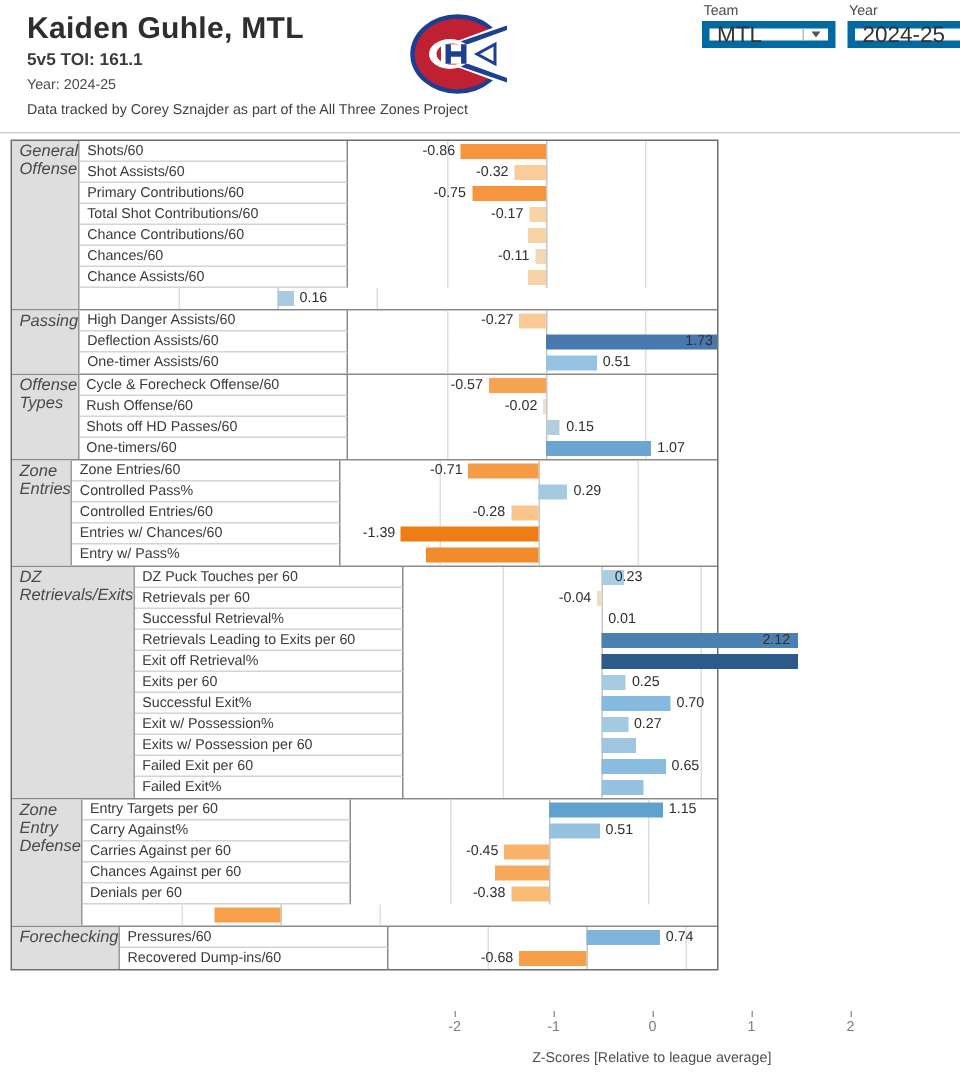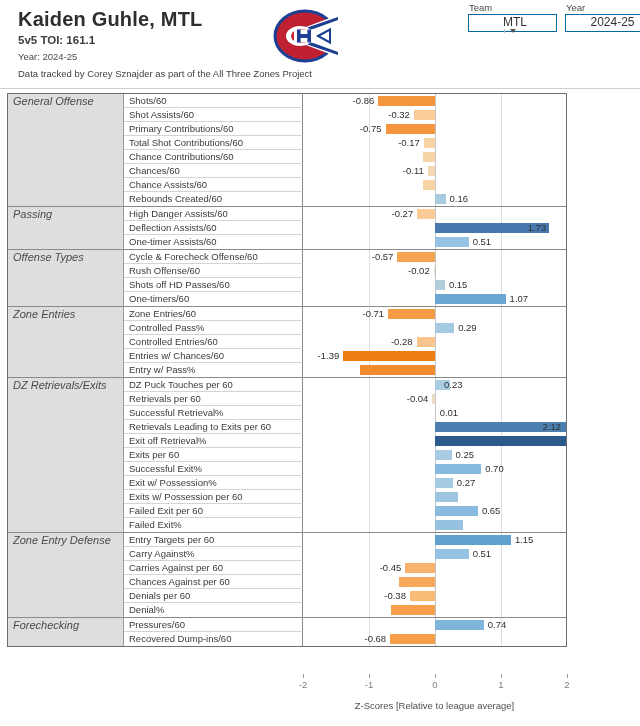--- a/index.html
+++ b/index.html
@@ -15,34 +15,34 @@
   #toi-line{left:18px;top:34px;font-size:11.5px;font-weight:bold;color:#3c3c3c;}
   #year-line{left:18px;top:51px;font-size:9.5px;color:#4c4c4c;}
   #credit-line{left:18px;top:68px;font-size:9.5px;color:#3f3f3f;}
   #logo{left:272px;top:8px;width:66px;height:56px;}
   #top-divider{left:0;top:88px;width:640px;height:1px;background:#cfcfcf;}
   
   .qf-label{font-size:9.5px;color:#4a4a4a;}
   #team-label{left:469px;top:2px;}
   #year-label{left:566px;top:2px;}
   .qf-box{
-    box-sizing:border-box;height:18px;background:#fff;border:1px solid #0369a1;
-    font-size:12px;color:#333;display:flex;align-items:center;flex-direction:column;
+    box-sizing:border-box;height:18px;background:#fff;border:5px solid #0369a1;
+    font-size:15px;color:#333;display:flex;align-items:center;
   }
   #team-select{left:468px;top:14px;width:89px;}
   #team-select .val{flex:1;padding-left:5px;}
   #team-select .arrow-btn{
     width:16px;height:100%;border-left:1px solid #bdbdbd;display:flex;align-items:center;justify-content:center;
   }
   .tri-down{width:0;height:0;border-left:3.5px solid transparent;border-right:3.5px solid transparent;border-top:4.5px solid #555;}
   #year-input{left:565px;top:14px;width:90px;}
   #year-input .val{padding-left:5px;}
   
   #ttable{
-    left:7px;top:93px;width:560px;box-sizing:border-box;
+    left:7px;top:93px;width:472px;box-sizing:border-box;
     border:1px solid #6e6e6e;background:#fff;
   }
   .section{display:flex;border-bottom:1px solid #8a8a8a;}
   .section:last-child{border-bottom:none;}
   .cat-cell{
     width:116px;box-sizing:border-box;background:#dedede;border-right:1px solid #9a9a9a;
     font-style:italic;font-size:11px;color:#4a4a4a;padding:1px 0 0 5px;
   }
   .rows{display:flex;flex-direction:column;}
   .trow{display:flex;height:14px;box-sizing:border-box;}
@@ -153,21 +153,20 @@
             <span class="bar-label" style="right: 142.26px;">-0.11</span>
           </div>
         </div>
         <div class="trow">
           <div class="stat-cell">Chance Assists/60</div>
           <div class="bar-cell">
             <div class="zbar" style="background: rgb(246, 212, 166); width: 11.88px; left: 120.12px;"></div>
           </div>
         </div>
         <div class="trow">
-          <div class="stat-cell">Rebounds Created/60</div>
           <div class="bar-cell">
             <div class="zbar" style="background: rgb(169, 203, 221); width: 10.56px; left: 132px;"></div>
             <span class="bar-label" style="left: 146.56px;">0.16</span>
           </div>
         </div>
       </div>
     </div>
     <div class="section">
       <div class="cat-cell">Passing</div>
       <div class="rows">
@@ -375,21 +374,20 @@
           </div>
         </div>
         <div class="trow">
           <div class="stat-cell">Denials per 60</div>
           <div class="bar-cell">
             <div class="zbar" style="background: rgb(250, 187, 116); width: 25.08px; left: 106.92px;"></div>
             <span class="bar-label" style="right: 160.08px;">-0.38</span>
           </div>
         </div>
         <div class="trow">
-          <div class="stat-cell">Denial%</div>
           <div class="bar-cell">
             <div class="zbar" style="background: rgb(247, 159, 75); width: 44.22px; left: 87.78px;"></div>
           </div>
         </div>
       </div>
     </div>
     <div class="section">
       <div class="cat-cell">Forechecking</div>
       <div class="rows">
         <div class="trow">

